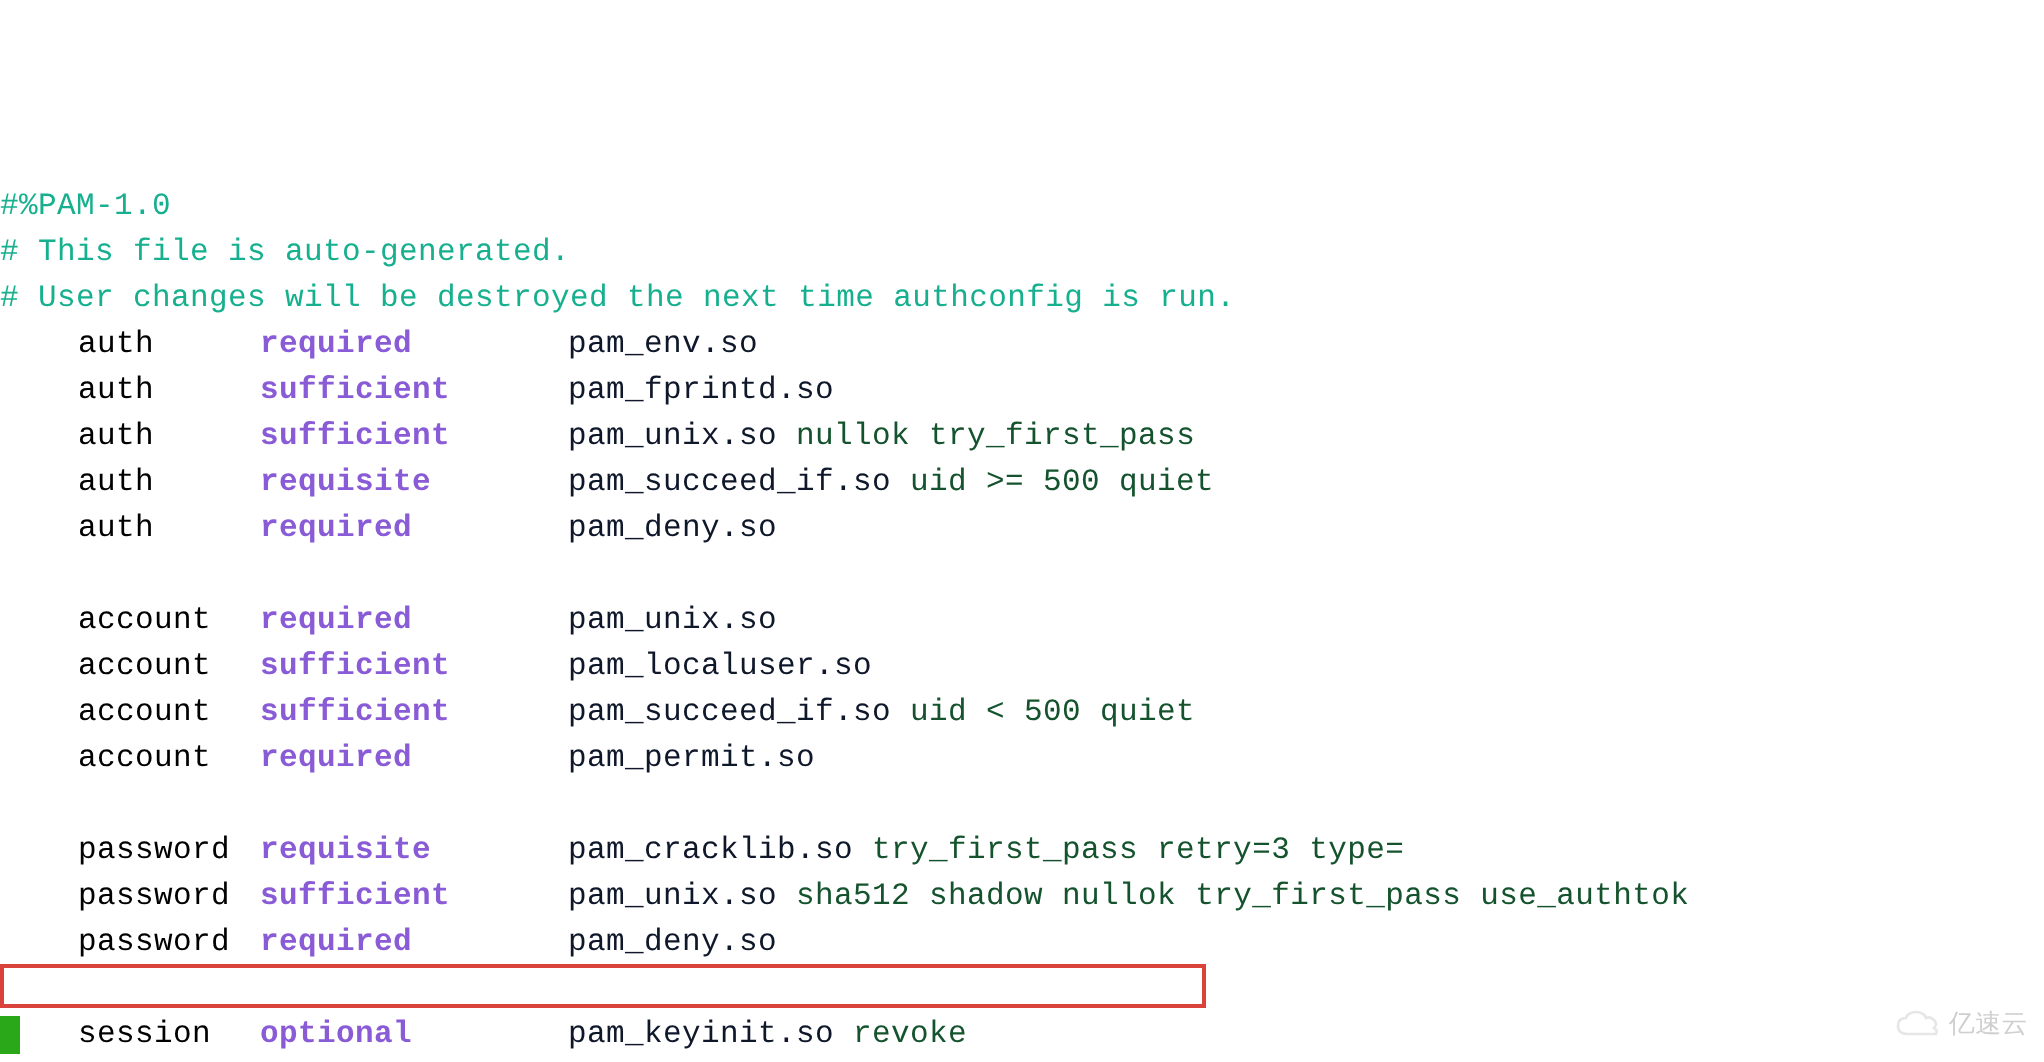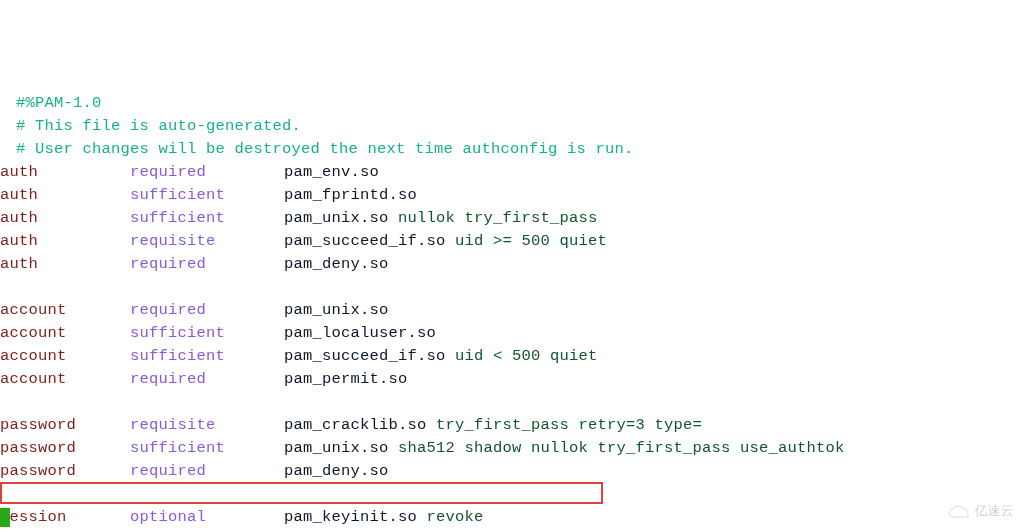--- a/index.html
+++ b/index.html
@@ -9,22 +9,22 @@
     font-size: 15.5px;
     line-height: 23px;
     white-space: pre;
     letter-spacing: 0.2px;
     width: 1022px;
     height: 531px;
     overflow: hidden;
     position: relative;
   }
   .line { display: block; }
-  .comment { color: #17b08f; margin-left: 16px; } 
-  .type    { color: #7f1d1d; } 
+  .comment { color: #17b08f; } 
+  .type    { color: #000000; padding-left: 39px; } 
   .ctrl    { color: #8a5bd6; } 
   .module  { color: #0f172a; }
   .plain   { color: #14532d; }
   .redbox {
     position: absolute;
     border: 2px solid #d9433b;
     left: 0;
     top: 482px;
     width: 603px;
     height: 22px;
@@ -37,30 +37,30 @@
     top: 508px;
     width: 10px;
     height: 19px;
     pointer-events: none;
   }
   .watermark {
     position: absolute;
     right: 8px;
     bottom: 8px;
     color: #cfcfcf;
-    font-family: Liberation Mono, monospace;
+    font-family: Liberation Serif, serif;
     font-size: 13px;
     display: flex;
     align-items: center;
     gap: 4px;
     pointer-events: none;
   }
   .watermark svg { opacity: 0.5; }
   .col-type { display: inline-block; width: 130px; }
-  .col-ctrl { display: inline-block; width: 154px; }
+  .col-ctrl { display: inline-block; width: 154px; font-weight: bold; }
   .blank { height: 23px; }
 </style>
 </head>
 <body>
 
 
 
 <div id="content"><span class="line comment">#%PAM-1.0</span><span class="line comment"># This file is auto-generated.</span><span class="line comment"># User changes will be destroyed the next time authconfig is run.</span><span class="line"><span class="type col-type">auth</span><span class="ctrl col-ctrl">required</span><span class="module">pam_env.so</span><span class="plain"></span></span><span class="line"><span class="type col-type">auth</span><span class="ctrl col-ctrl">sufficient</span><span class="module">pam_fprintd.so</span><span class="plain"></span></span><span class="line"><span class="type col-type">auth</span><span class="ctrl col-ctrl">sufficient</span><span class="module">pam_unix.so</span><span class="plain"> nullok try_first_pass</span></span><span class="line"><span class="type col-type">auth</span><span class="ctrl col-ctrl">requisite</span><span class="module">pam_succeed_if.so</span><span class="plain"> uid &gt;= 500 quiet</span></span><span class="line"><span class="type col-type">auth</span><span class="ctrl col-ctrl">required</span><span class="module">pam_deny.so</span><span class="plain"></span></span><div class="blank"></div><span class="line"><span class="type col-type">account</span><span class="ctrl col-ctrl">required</span><span class="module">pam_unix.so</span><span class="plain"></span></span><span class="line"><span class="type col-type">account</span><span class="ctrl col-ctrl">sufficient</span><span class="module">pam_localuser.so</span><span class="plain"></span></span><span class="line"><span class="type col-type">account</span><span class="ctrl col-ctrl">sufficient</span><span class="module">pam_succeed_if.so</span><span class="plain"> uid &lt; 500 quiet</span></span><span class="line"><span class="type col-type">account</span><span class="ctrl col-ctrl">required</span><span class="module">pam_permit.so</span><span class="plain"></span></span><div class="blank"></div><span class="line"><span class="type col-type">password</span><span class="ctrl col-ctrl">requisite</span><span class="module">pam_cracklib.so</span><span class="plain"> try_first_pass retry=3 type=</span></span><span class="line"><span class="type col-type">password</span><span class="ctrl col-ctrl">sufficient</span><span class="module">pam_unix.so</span><span class="plain"> sha512 shadow nullok try_first_pass use_authtok</span></span><span class="line"><span class="type col-type">password</span><span class="ctrl col-ctrl">required</span><span class="module">pam_deny.so</span><span class="plain"></span></span><div class="blank"></div><span class="line"><span class="type col-type">session</span><span class="ctrl col-ctrl">optional</span><span class="module">pam_keyinit.so</span><span class="plain"> revoke</span></span><span class="line"><span class="type col-type">session</span><span class="ctrl col-ctrl">required</span><span class="plain"></span></span></div>
 
 <div class="redbox"></div>

